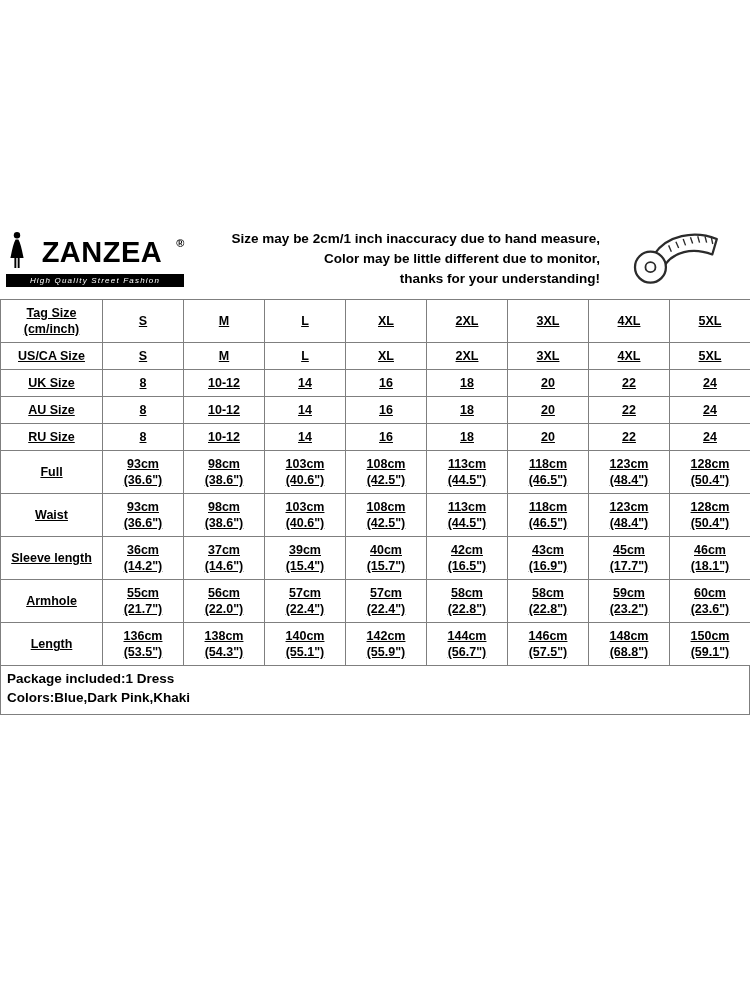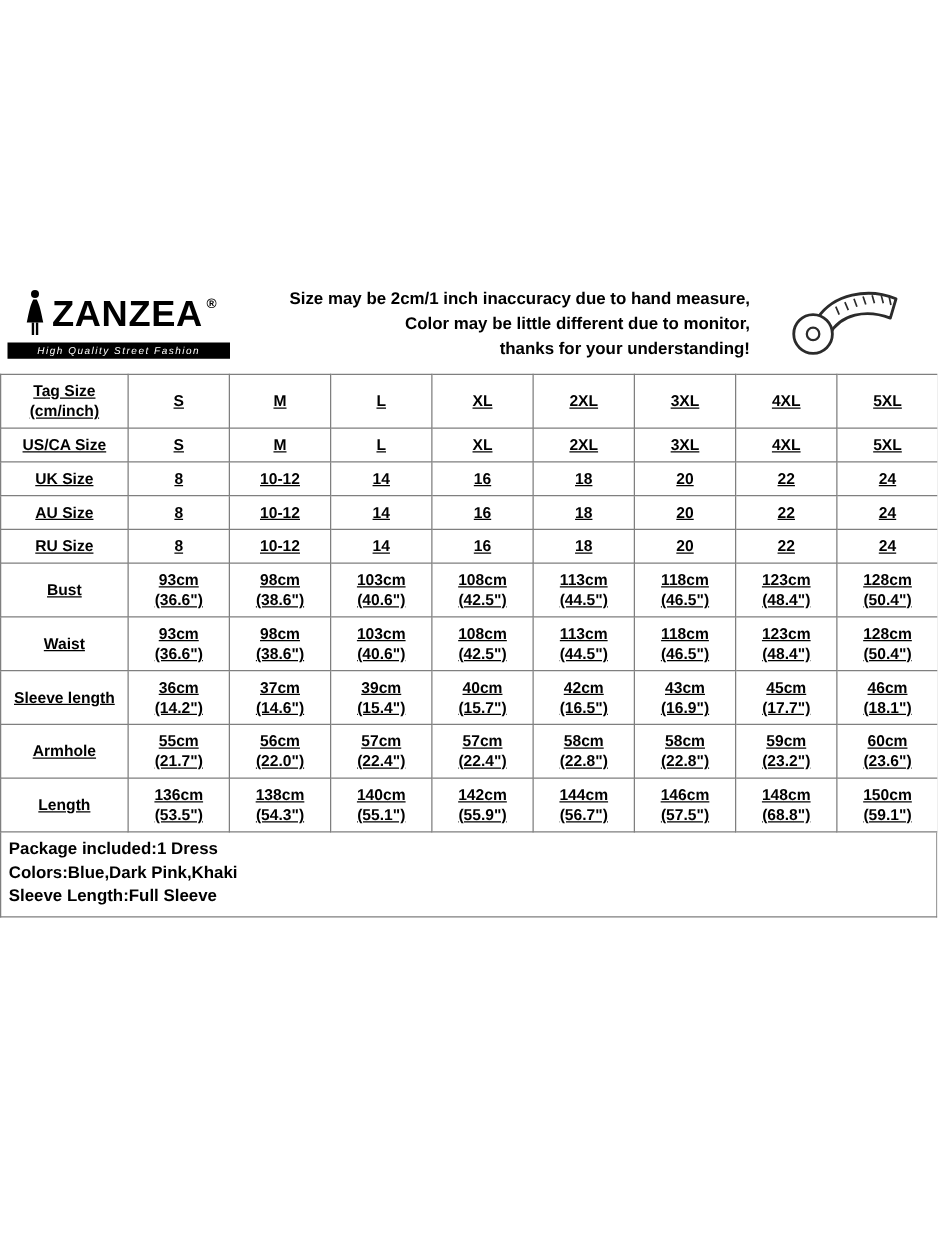--- a/index.html
+++ b/index.html
@@ -10,21 +10,21 @@
   }
   .page { position: relative; width: 750px; height: 1000px; overflow: hidden; background: #fff; }
   .content { padding-top: 223px; }
 
   
   .header-row {
     display: flex; align-items: center;
     height: 72px; margin-bottom: 4px;
   }
   .logo-block { width: 190px; display: flex; flex-direction: column; align-items: center; }
-  .logo-top { display: flex; align-items: center; gap: 3px; }
+  .logo-top { display: flex; align-items: center; gap: 14px; }
   .logo-figure { width: 22px; height: 42px; }
   .brand-name {
     font-size: 29px; font-weight: bold; letter-spacing: 0.5px;
     font-family: "Liberation Sans", sans-serif;
   }
   .brand-reg { font-size: 11px; font-weight: bold; vertical-align: super; position: relative; top: -9px; }
   .brand-ribbon {
     background: #000; color: #fff;
     font-size: 8px; font-style: italic; letter-spacing: 1.2px;
     padding: 2px 24px; margin-top: 1px; white-space: nowrap;
@@ -158,21 +158,21 @@
             <td>8</td>
             <td>10-12</td>
             <td>14</td>
             <td>16</td>
             <td>18</td>
             <td>20</td>
             <td>22</td>
             <td>24</td>
           </tr>
           <tr>
-            <th>Bust</th>
+            <th>Full</th>
             <td>93cm
 (36.6")</td>
             <td>98cm
 (38.6")</td>
             <td>103cm
 (40.6")</td>
             <td>108cm
 (42.5")</td>
             <td>113cm
 (44.5")</td>
@@ -258,17 +258,16 @@
 (68.8")</td>
             <td>150cm
 (59.1")</td>
           </tr>
         </tbody>
     </table>
 
     <div class="product-info">
         <div>Package included:1 Dress</div>
         <div>Colors:Blue,Dark Pink,Khaki</div>
-        <div>Sleeve Length:Full Sleeve</div>
       </div>
 
   </div>
 </div>
 
 </body></html>

